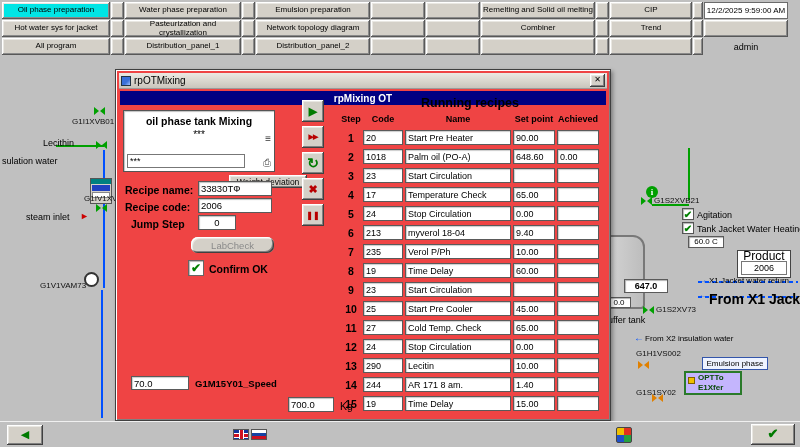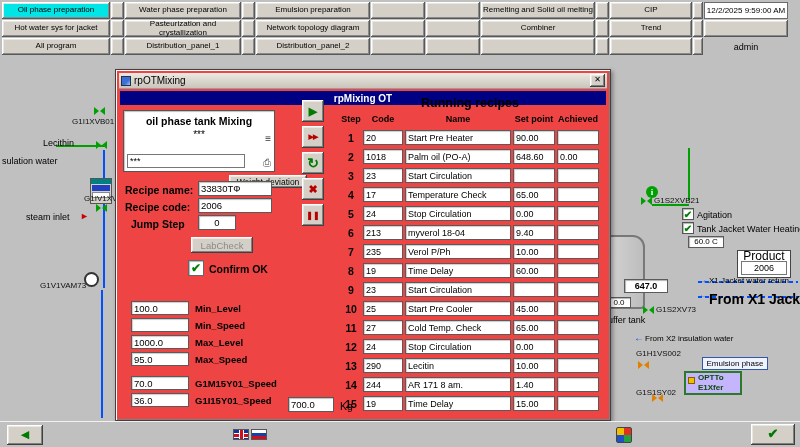--- a/index.html
+++ b/index.html
@@ -326,57 +326,31 @@
   </div>
   <div class="smallbtn btn3d" style="left:113px; top:105px; width:78px; height:13px;">Weight deviation</div>
 
   <div class="dlabel" style="left:9px; top:114px;">Recipe name:</div>
   <input class="din" style="left: 82px; top: 111px; width: 74px;" value="33830TФ">
   <div class="dlabel" style="left:9px; top:131px;">Recipe code:</div>
   <input class="din" style="left: 82px; top: 128px; width: 74px;" value="2006">
   <div class="dlabel" style="left:15px; top:148px;">Jump Step</div>
   <input class="din" style="left: 82px; top: 145px; width: 38px; text-align: center;" value="0">
 
-  <div class="smallbtn btn3d labcheck" style="left:75px; top:167px; width:62px; height:16px;">LabCheck</div>
+  <div class="smallbtn btn3d labcheck" style="left:75px; top:167px; width:83px; height:16px;border-radius:7px;">LabCheck</div>
   <div class="confirm-ic">✔</div>
   <div class="dlabel" style="left:93px; top:193px;">Confirm OK</div>
 
-  <div class="plist" style="top:231px;">
-
-      <div class="prow">
-        <input value="100.0" style="">
-        <span class="plab">Min_Level</span>
-      </div>
-
-      <div class="prow">
-        <input style="">
-        <span class="plab">Min_Speed</span>
-      </div>
-
-      <div class="prow">
-        <input value="1000.0" style="">
-        <span class="plab">Max_Level</span>
-      </div>
-
-      <div class="prow">
-        <input value="95.0" style="">
-        <span class="plab">Max_Speed</span>
-      </div>
-    </div>
   <div class="plist" style="top:306px;">
 
       <div class="prow">
         <input value="70.0" style="">
         <span class="plab">G1M15Y01_Speed</span>
       </div>
 
-      <div class="prow">
-        <input value="36.0" style="">
-        <span class="plab">G1I15Y01_Speed</span>
-      </div>
     </div>
 
   <div class="dlabel" style="left:148px; top:330px; font-weight:normal;margin-left:32px;">Total</div>
   <input class="din" style="left: 172px; top: 327px; width: 46px;" value="700.0">
   <div class="dlabel" style="left:224px; top:330px; font-weight:normal;">Kg</div>
 
   <div class="ibtn btn3d" style="top:30px;">
       <span class="ic-g">▶</span>
     </div>
   <div class="ibtn btn3d" style="top:56px;">

